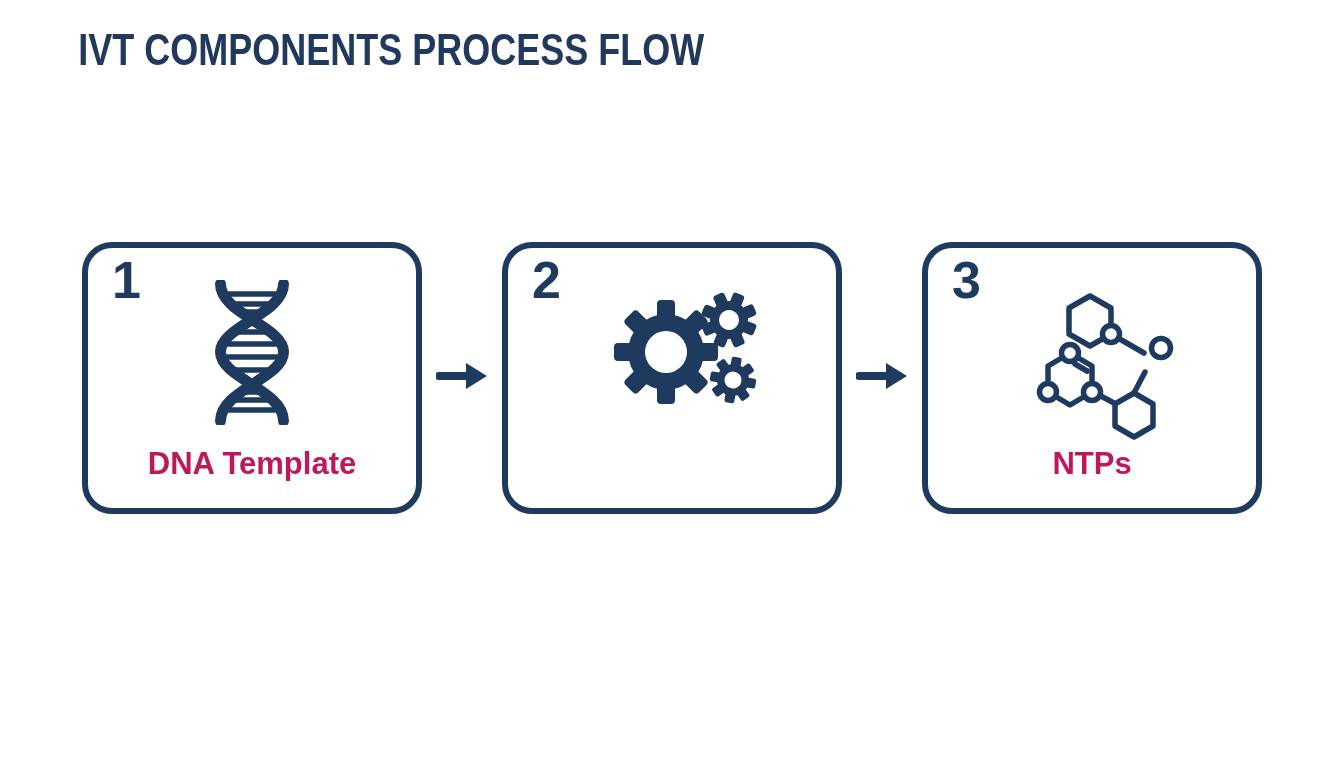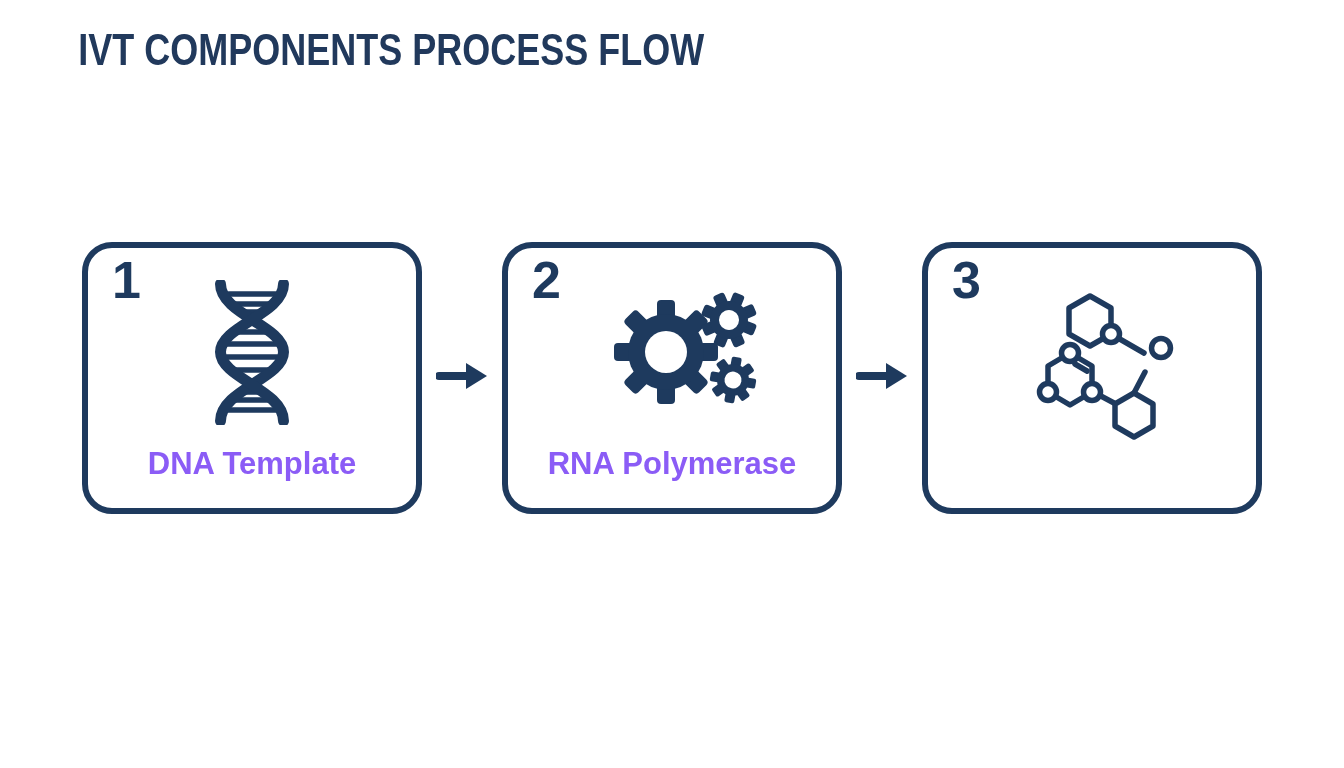--- a/index.html
+++ b/index.html
@@ -38,21 +38,21 @@
   }
   .step-number {
     position: absolute; top: 4px; left: 24px;
     font-size: 52px; font-weight: bold; line-height: 1.1;
     color: #1e3a5e;
   }
   .step-label {
     position: absolute; bottom: 26px; left: 0; width: 100%;
     text-align: center;
     font-size: 31px; font-weight: bold;
-    color: #8b5cf6;
+    color: #be185d;
     white-space: nowrap;
   }
   .icon-wrap { position: absolute; }
   .icon-dna   { left: 50%; transform: translateX(-50%); top: 32px; }
   .icon-gears { left: 104px; top: 42px; }
   .icon-chem  { left: 98px; top: 34px; }
   .arrow-gap {
     flex: 1;
     display: flex; align-items: center; justify-content: center;
   }
@@ -146,21 +146,20 @@
             <rect x="-5" y="-23" width="10" height="10" rx="2" transform="rotate(180)"></rect>
             <rect x="-5" y="-23" width="10" height="10" rx="2" transform="rotate(225)"></rect>
             <rect x="-5" y="-23" width="10" height="10" rx="2" transform="rotate(270)"></rect>
             <rect x="-5" y="-23" width="10" height="10" rx="2" transform="rotate(315)"></rect>
             <circle r="16"></circle>
           </g>
           <circle r="8.5" fill="#ffffff"></circle>
         </g>
       </svg>
     </div>
-    <div class="step-label">RNA Polymerase</div>
   </div>
 
   <div class="arrow-gap">
     <span>
       <svg width="52" height="34" viewBox="0 0 52 34">
         <path d="M3,17 H33" class="navy-stroke" stroke-width="8" stroke-linecap="round"></path>
         <polygon points="30,4 51,17 30,30" class="navy-fill"></polygon>
       </svg>
     </span>
   </div>
@@ -187,15 +186,16 @@
         </g>
         <g stroke="#1e3a5e" stroke-width="5.5" fill="#ffffff">
           <circle cx="85" cy="52" r="8.5"></circle>
           <circle cx="135" cy="66" r="9.5"></circle>
           <circle cx="44" cy="71" r="8.5"></circle>
           <circle cx="66" cy="110" r="8.5"></circle>
           <circle cx="22" cy="110" r="8.5"></circle>
         </g>
       </svg>
     </div>
+    <div class="step-label">NTPs</div>
   </div>
 
 </div>
 
 </body></html>

